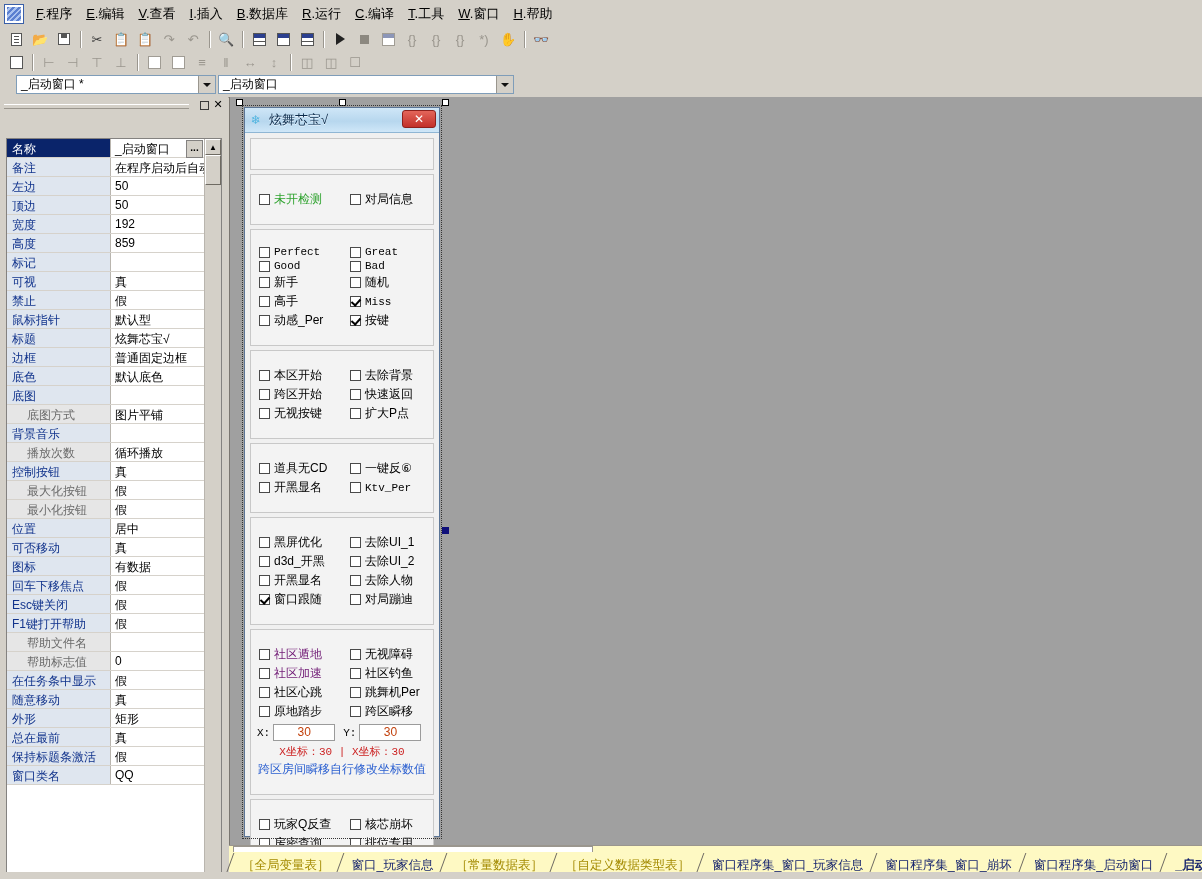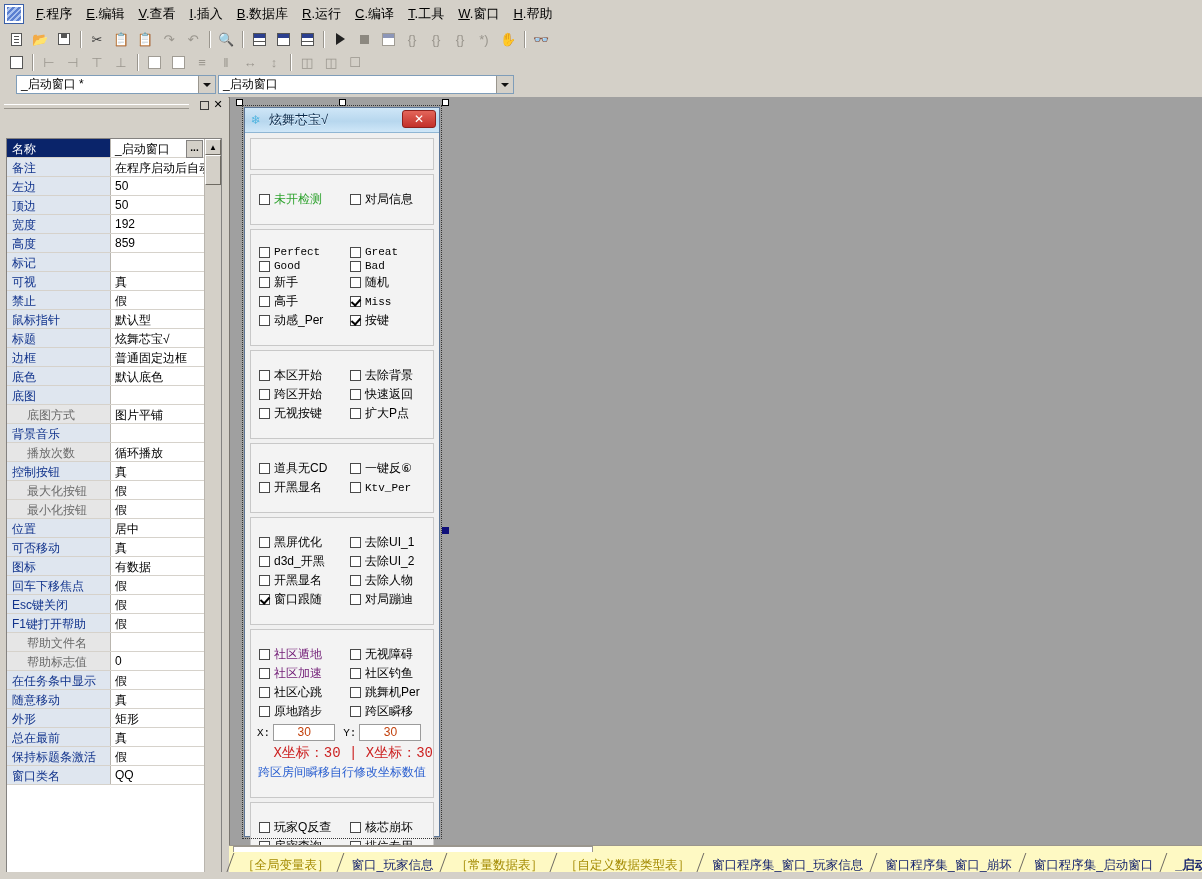--- a/index.html
+++ b/index.html
@@ -141,21 +141,21 @@
   .cblabel{font-size:12px;}
   .cblabel.mono{font-family:"Liberation Mono","DejaVu Sans Mono",monospace;font-size:11px;}
   .cblabel.green{color:#2fa32f;}
   .cblabel.red{color:#701a75;}
 
   .xyrow{display:flex;align-items:center;padding:3px 4px 2px;}
   .xylab{font-size:11px;font-family:"Liberation Mono","DejaVu Sans Mono",monospace;
     margin:0 3px 0 2px;}
   .xyinput{width:62px;height:17px;background:#fff;border:1px solid #9b9b9b;
     box-sizing:border-box;text-align:center;font-size:12px;color:#c2410c;line-height:15px;}
-  .redline{text-align:right;font-size:14px;color:#cc2222;
+  .redline{text-align:center;font-size:11px;color:#cc2222;
     font-family:"Liberation Mono","DejaVu Sans Mono",monospace;padding:1px 0;}
   .blueline{text-align:center;font-size:12px;color:#2a5fd0;padding:1px 0;}
 
   .titlerow{display:flex;align-items:center;padding:2px 4px 2px 8px;}
   .titleinput{flex:1;height:18px;margin-left:4px;background:#f3f3f3;
     border:1px solid #b4b4b4;box-sizing:border-box;text-align:center;
     font-size:12px;line-height:16px;}
   .statusline{text-align:center;font-size:12px;color:#2a5fd0;padding:3px 0 2px;}
 
   

